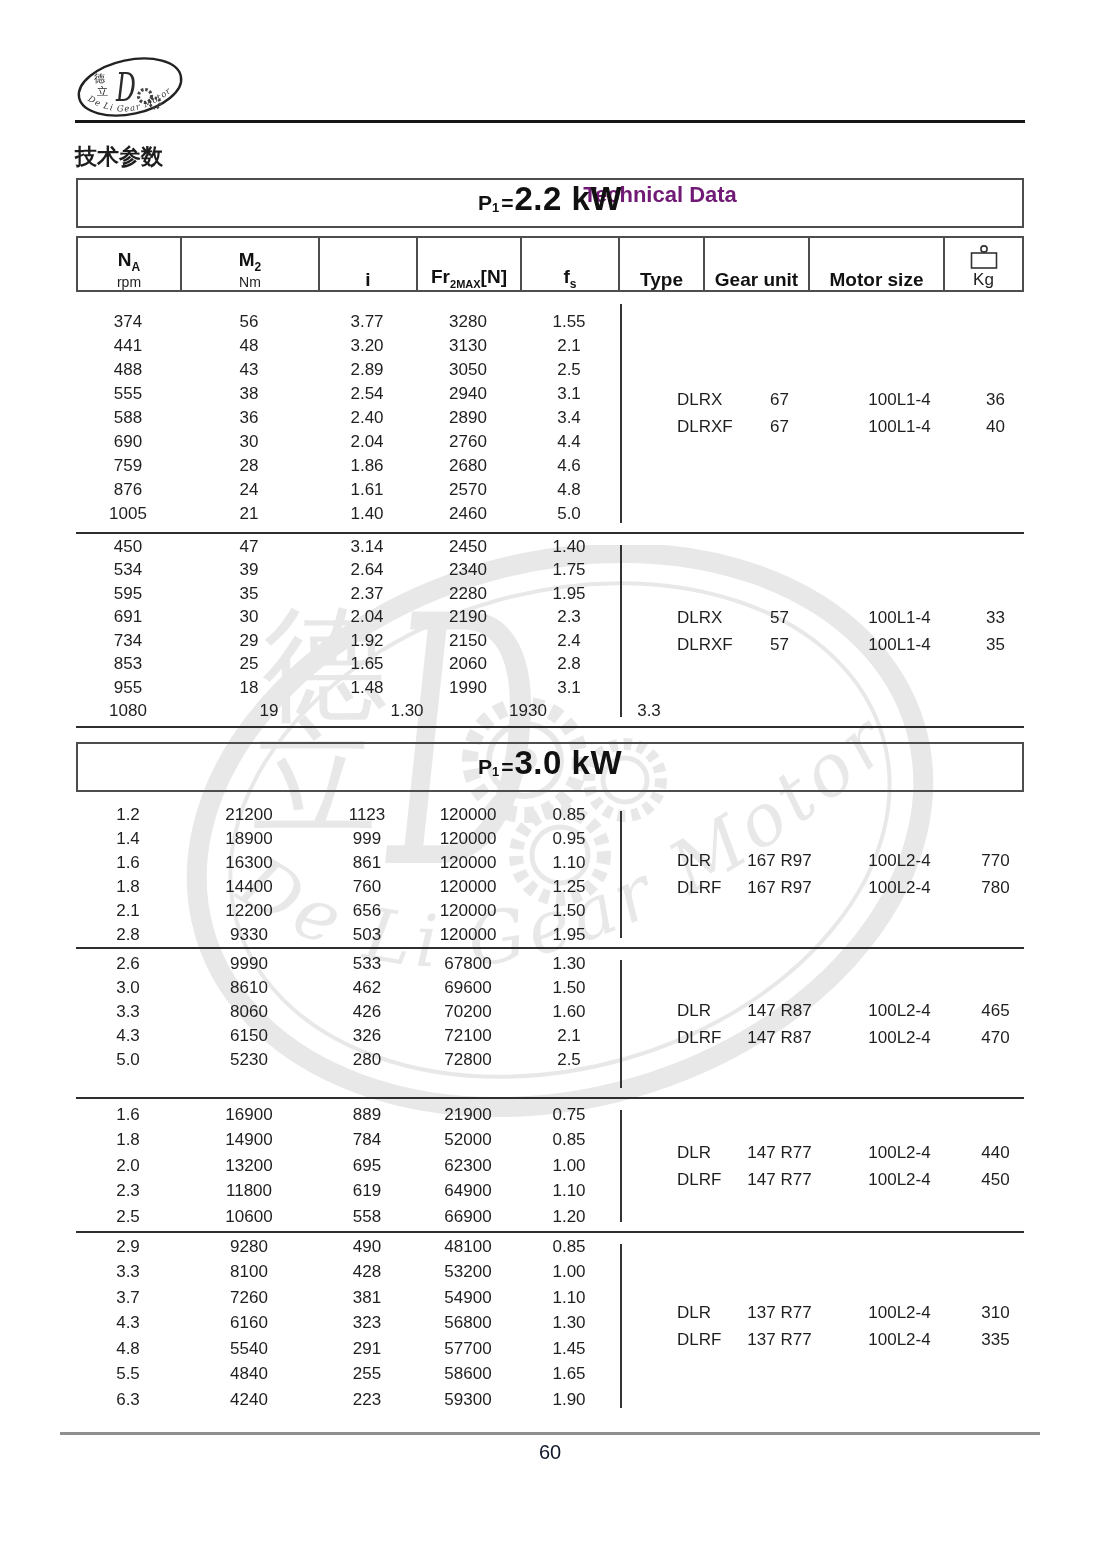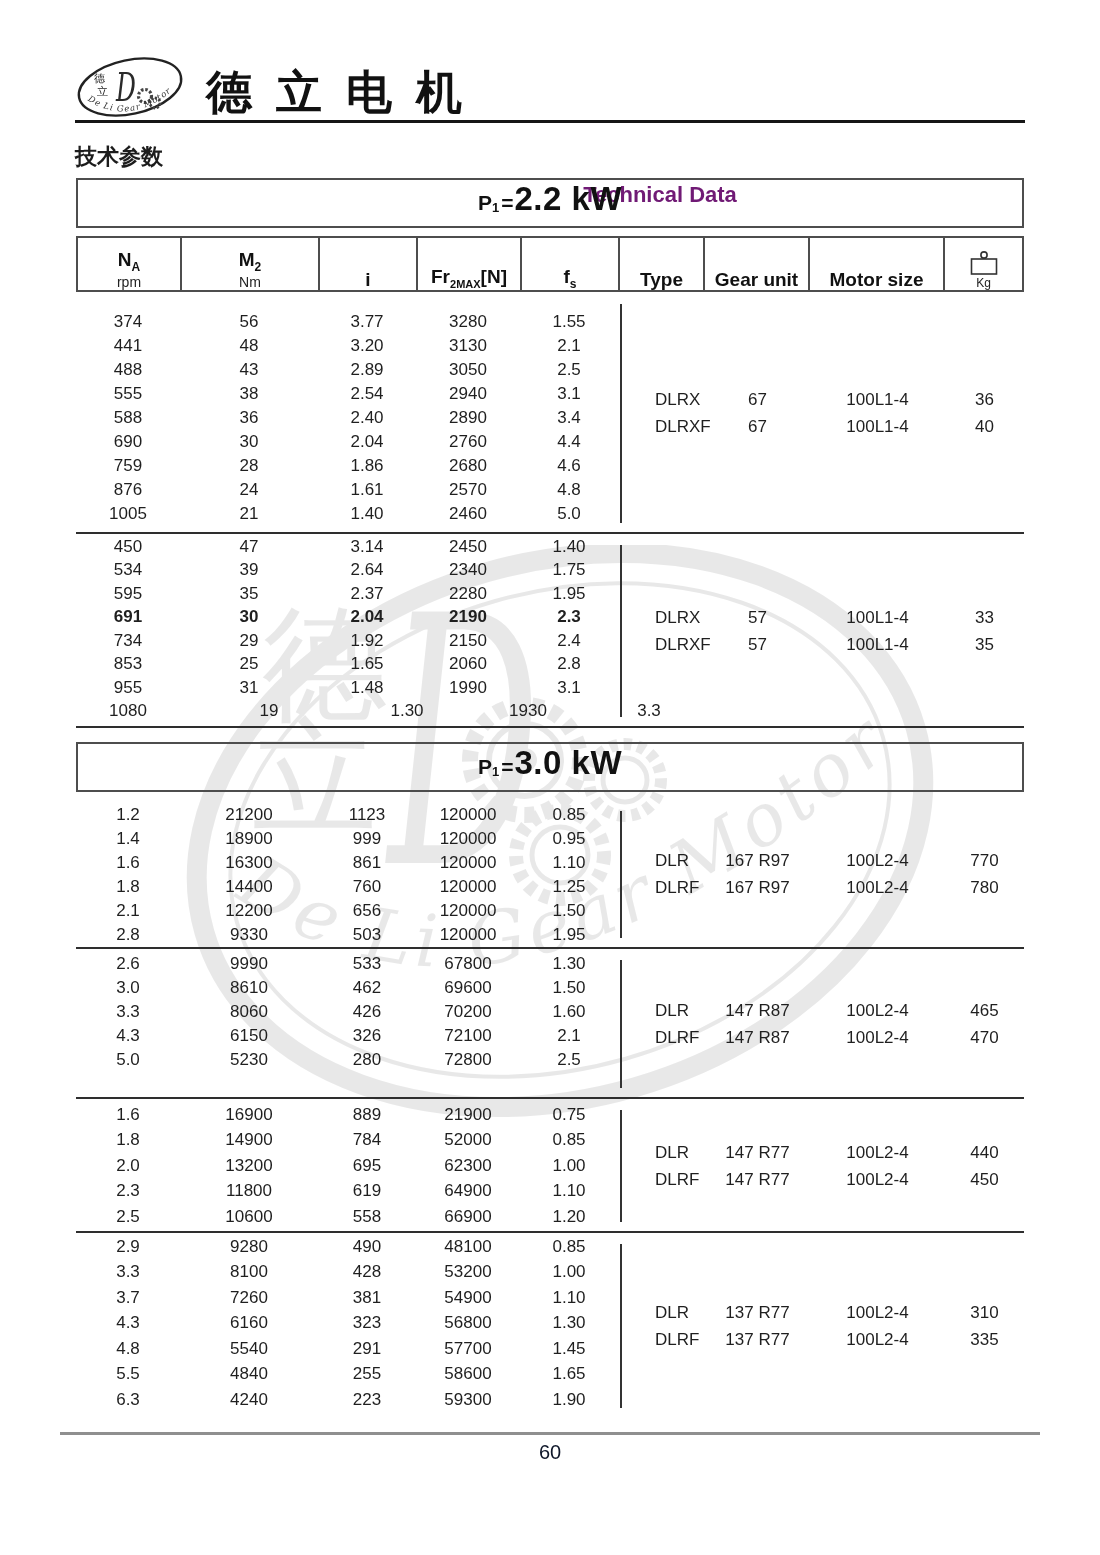--- a/index.html
+++ b/index.html
@@ -36,28 +36,28 @@
     border:2px solid #4d4d4d;display:grid;
     grid-template-columns:104px 138px 98px 104px 98px 85px 105px 135px 1fr;
     background:transparent;
   }
   .hc{border-right:2px solid #4d4d4d;display:flex;flex-direction:column;align-items:center;justify-content:flex-end;gap:1px;}
   .hc:last-child{border-right:none;}
   .hc .main{font-size:19px;font-weight:bold;color:#111;line-height:1.05;white-space:nowrap;}
   .hc sub{font-size:12px;font-weight:bold;}
   .hc .sub-big{font-size:11px;font-weight:bold;}
   .hc .unit{font-size:14px;font-weight:normal;color:#222;line-height:1.1;}
-  .kg-label{font-size:12px;color:#222;line-height:1.1;}
+  .kg-label{font-size:17px;color:#222;line-height:1.1;}
   
   .data-block{position:absolute;left:76px;width:948px;}
   .row{display:grid;grid-template-columns:104px 138px 98px 104px 98px 85px 105px 135px 1fr;align-items:center;}
   .cell{text-align:center;font-size:17px;color:#1f1f1f;}
   .vdiv{position:absolute;left:544px;top:10px;bottom:10px;width:2px;background:#333;}
   .variants{position:absolute;left:546px;right:0;top:0;height:100%;display:flex;flex-direction:column;justify-content:center;}
-  .vrow{display:grid;grid-template-columns:83px 105px 135px 1fr;height:27px;align-items:center;font-size:17px;color:#1f1f1f;}
+  .vrow{display:grid;grid-template-columns:83px 105px 135px 1fr;height:27px;align-items:center;font-size:17px;color:#1f1f1f;padding-left:22px;}
   .vrow .t{padding-left:33px;text-align:left;}
   .vrow .c{text-align:center;}
   .hline{position:absolute;left:76px;width:948px;height:2px;background:#2e2e2e;}
   
   #footer-rule{position:absolute;left:60px;top:1432px;width:980px;height:3px;background:#8f8f8f;}
   #page-num{position:absolute;left:0;top:1441px;width:1100px;text-align:center;font-size:20px;color:#0f172a;}
 </style>
 </head>
 <body>
 
@@ -94,21 +94,20 @@
     <g stroke="#444" fill="none">
       <circle cx="73" cy="42" r="6.5" stroke-width="3.2" stroke-dasharray="2.5 1.8"></circle>
       <circle cx="83" cy="49" r="5" stroke-width="2.8" stroke-dasharray="2.2 1.6"></circle>
     </g>
     <path id="logo-arc" d="M 12,44 Q 58,76 106,32" fill="none"></path>
     <text font-size="8.5" font-style="italic" font-family="DejaVu Serif, serif" fill="#333" letter-spacing="1">
       <textPath href="#logo-arc" startOffset="4">De Li Gear Motor</textPath>
     </text>
   </svg>
 
-  <h1 id="brand-title">德立电机</h1>
   <div id="header-rule"></div>
 
   <div id="title-cn">技术参数</div>
   <div id="title-en">Technical Data</div>
 
   <div id="pbox-1" class="pbox">
     <span class="p-pre">P</span>
       <span class="p-sub">1</span>
       <span class="p-eq">=</span>
       <span class="p-val">2.2 kW</span>
@@ -256,21 +255,21 @@
             <div class="cell">2340</div>
             <div class="cell">1.75</div>
           </div>
           <div class="row" style="height: 23.5px;">
             <div class="cell">595</div>
             <div class="cell">35</div>
             <div class="cell">2.37</div>
             <div class="cell">2280</div>
             <div class="cell">1.95</div>
           </div>
-          <div class="row" style="height: 23.5px; font-weight: bold;">
+          <div class="row" style="height: 23.5px;">
             <div class="cell">691</div>
             <div class="cell">30</div>
             <div class="cell">2.04</div>
             <div class="cell">2190</div>
             <div class="cell">2.3</div>
           </div>
           <div class="row" style="height: 23.5px;">
             <div class="cell">734</div>
             <div class="cell">29</div>
             <div class="cell">1.92</div>
@@ -279,21 +278,21 @@
           </div>
           <div class="row" style="height: 23.5px;">
             <div class="cell">853</div>
             <div class="cell">25</div>
             <div class="cell">1.65</div>
             <div class="cell">2060</div>
             <div class="cell">2.8</div>
           </div>
           <div class="row" style="height: 23.5px;">
             <div class="cell">955</div>
-            <div class="cell">31</div>
+            <div class="cell">18</div>
             <div class="cell">1.48</div>
             <div class="cell">1990</div>
             <div class="cell">3.1</div>
           </div>
           <div class="row" style="height: 23.5px; gap: 20px;">
             <div class="cell">1080</div>
             <div class="cell">19</div>
             <div class="cell">1.30</div>
             <div class="cell">1930</div>
             <div class="cell">3.3</div>

